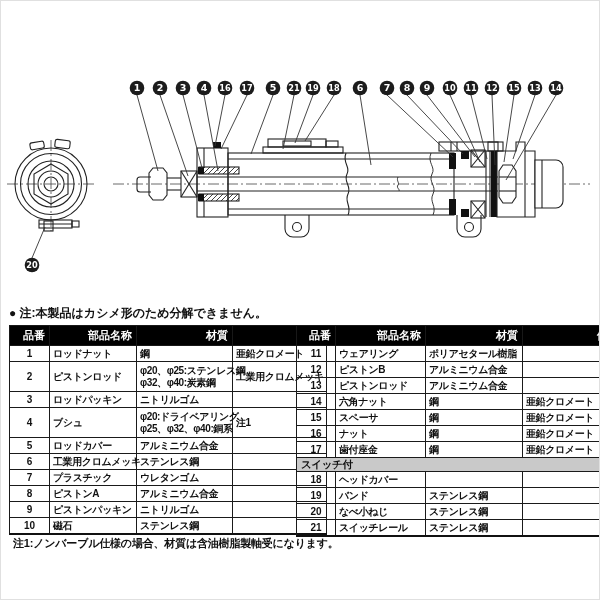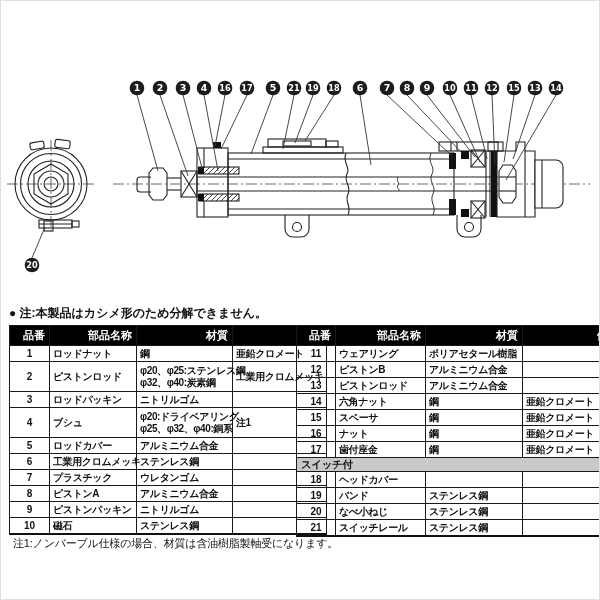--- a/index.html
+++ b/index.html
@@ -9,21 +9,21 @@
     border:1px solid #e0e0e0;box-sizing:border-box;overflow:hidden;
     color:#111;
   }
   svg text{font-family:"DejaVu Sans","Liberation Sans",sans-serif;}
   .cl{stroke:#444;stroke-width:0.8;stroke-dasharray:11 3 2 3;}
   .note{
     position:absolute;left:8px;top:304px;font-size:12px;font-weight:bold;
     letter-spacing:0px;white-space:nowrap;
   }
   .footnote{
-    position:absolute;left:12px;top:535px;font-size:11px;font-weight:normal;
+    position:absolute;left:12px;top:535px;font-size:11px;font-weight:bold;
     letter-spacing:-0.2px;white-space:nowrap;
   }
   table{border-collapse:collapse;table-layout:fixed;position:absolute;top:324px;}
   #t-left{left:8px;width:287px;}
   #t-right{left:295px;width:297px;}
   th{
     background:#000000;color:#fff;font-size:11px;font-weight:bold;text-align:right;
     padding:2px 4px;border:1px solid #181818;height:14px;white-space:nowrap;
   }
   td{

